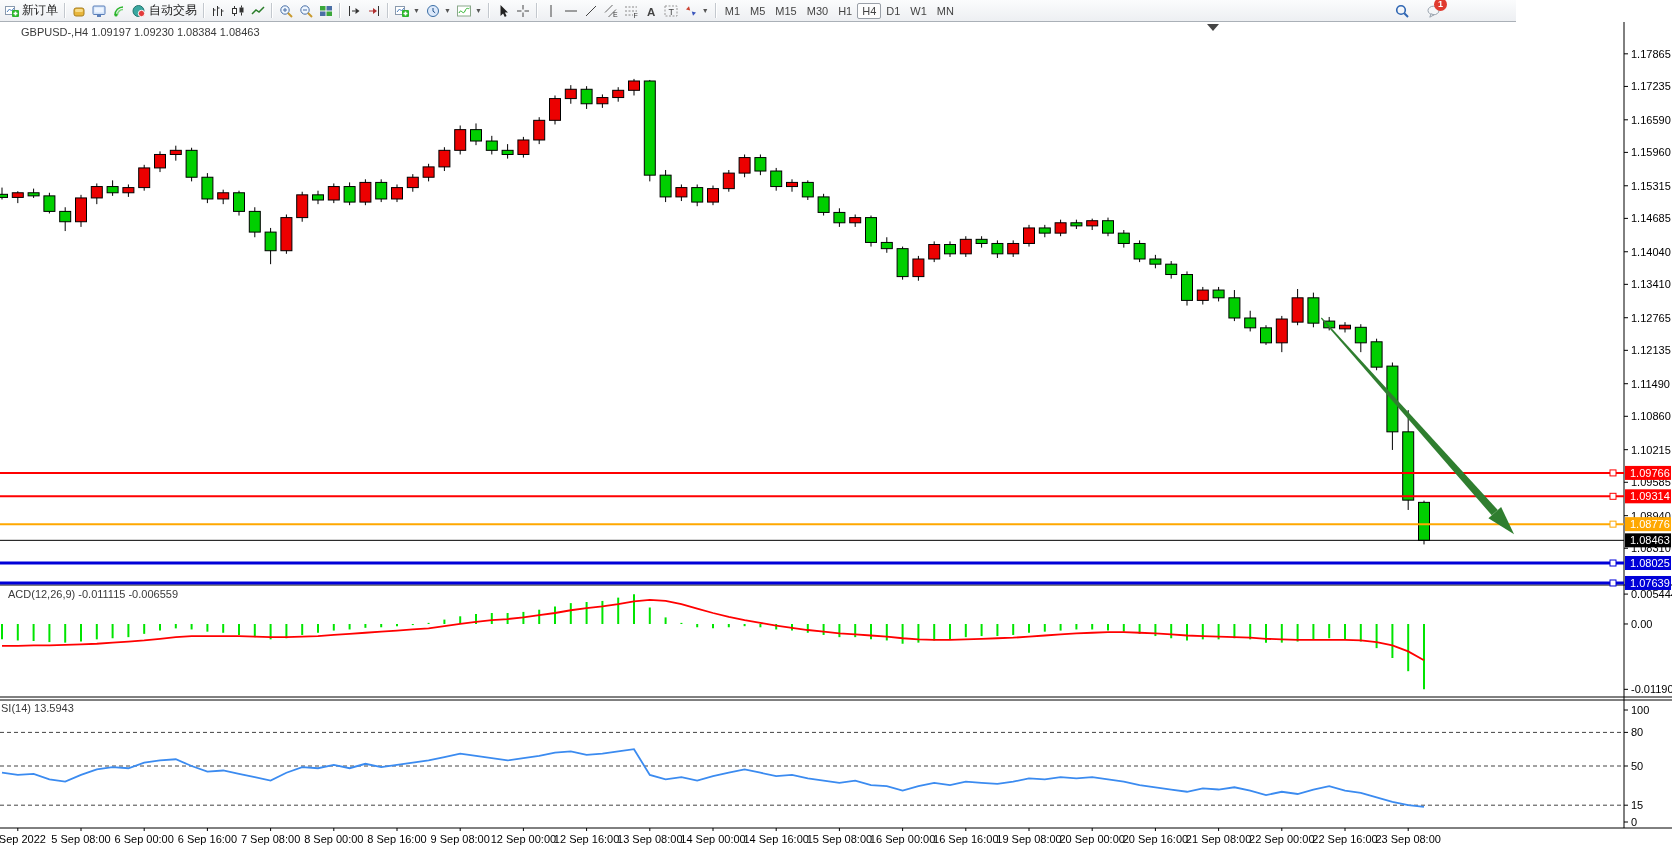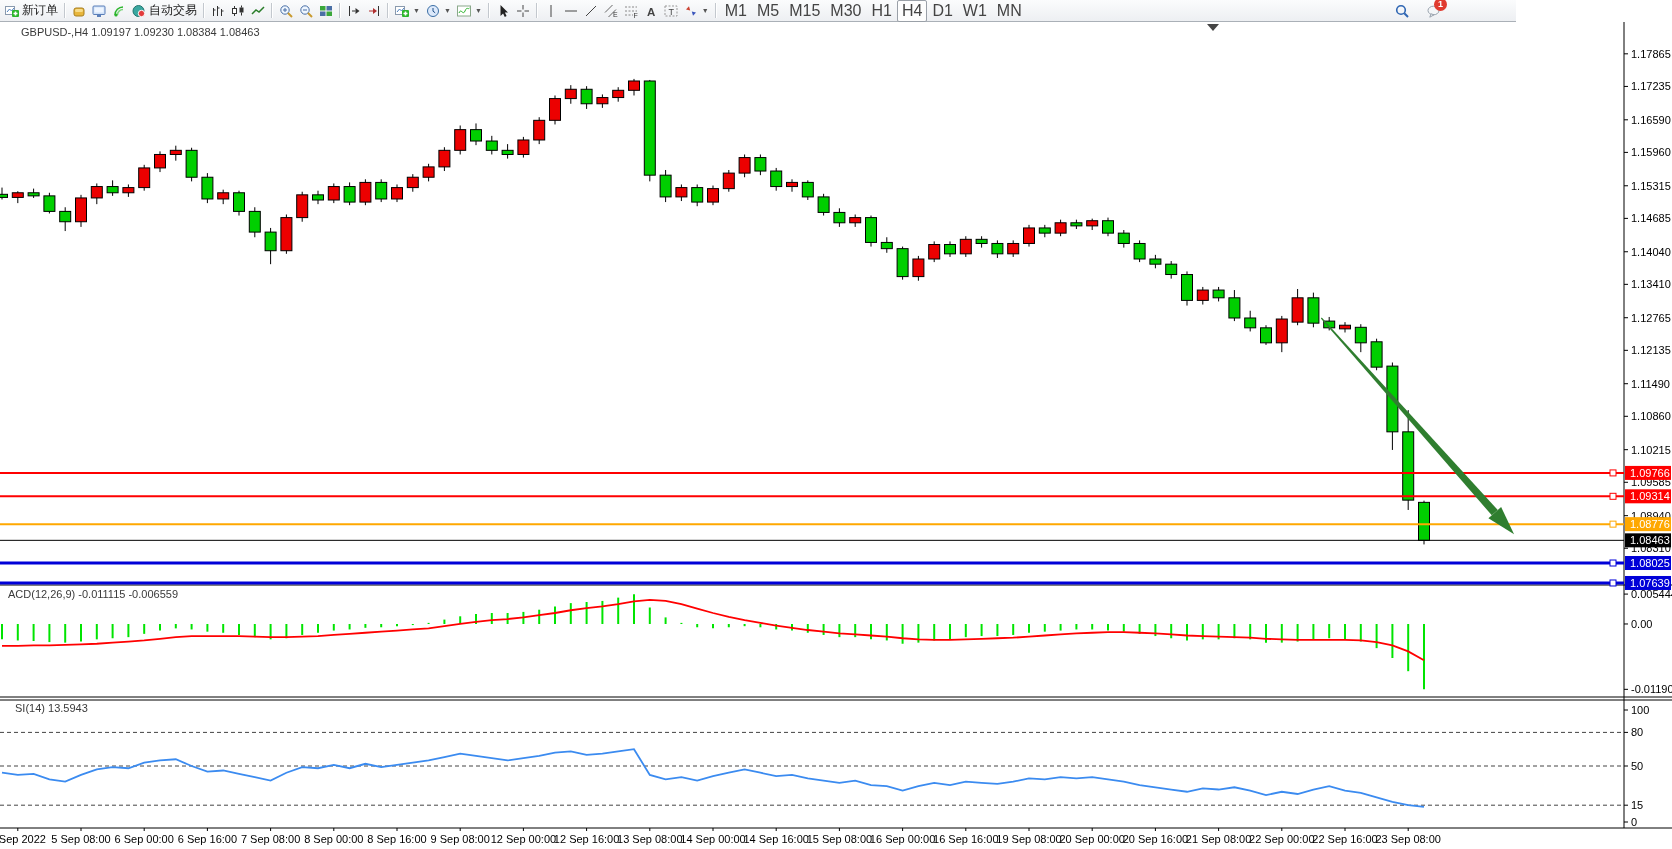--- a/index.html
+++ b/index.html
@@ -4,30 +4,30 @@
 <style>
   html,body{margin:0;padding:0;background:#fff;font-family:"Liberation Sans",sans-serif;}
   body{width:1672px;height:849px;position:relative;overflow:hidden;}
   
   .toolbar{position:absolute;top:0;left:0;width:1516px;height:22px;background:linear-gradient(#fbfcfd,#edeff2);
            border-bottom:1px solid #aab0b7;display:flex;align-items:center;padding-left:2px;box-sizing:border-box;}
   .tb-sep{width:1px;height:15px;background:#c3c8ce;border-right:1px solid #fff;margin:0 3px;}
   .tb-btn{display:flex;align-items:center;gap:3px;height:20px;padding:0 3px;font-size:12px;color:#222;cursor:default;}
   .tb-btn svg{display:block;}
   .tb-caret{font-size:7px;color:#555;margin-left:1px;}
-  .tf-btn{font-size:16px;color:#444;padding:2px 5px;min-width:14px;text-align:center;}
+  .tf-btn{font-size:11px;color:#444;padding:2px 5px;min-width:14px;text-align:center;}
   .tf-btn.active{background:#fdfdfd;border:1px solid #9aa0a8;padding:1px 4px;border-radius:2px;}
   .tb-right{margin-left:auto;margin-right:72px;display:flex;align-items:center;gap:12px;position:relative;}
   .badge{position:absolute;top:-3px;left:10px;background:#e03b2f;color:#fff;font-size:9px;font-weight:bold;
          border-radius:50%;width:13px;height:13px;line-height:13px;text-align:center;}
   
   .overlay{position:absolute;font-size:11px;color:#3a3a3a;white-space:nowrap;z-index:5;}
   #chart-title{top:26px;left:21px;}
   #macd-label{top:588px;left:8px;}
-  #rsi-label{top:702px;left:15px;text-align:right;}
+  #rsi-label{top:702px;left:1px;text-align:right;}
   #chart-svg{position:absolute;top:22px;left:0;}
 </style>
 </head>
 <body>
 
 <div class="toolbar" id="toolbar">
     <div class="tb-btn">
       <svg width="14" height="14" viewBox="0 0 14 14">
         <rect x="0.5" y="2.5" width="9" height="8" fill="#fff" stroke="#8a9aae"></rect>
         <path d="M2 8l2.5-3 2 2L9 4" stroke="#4a80c0" fill="none"></path>

